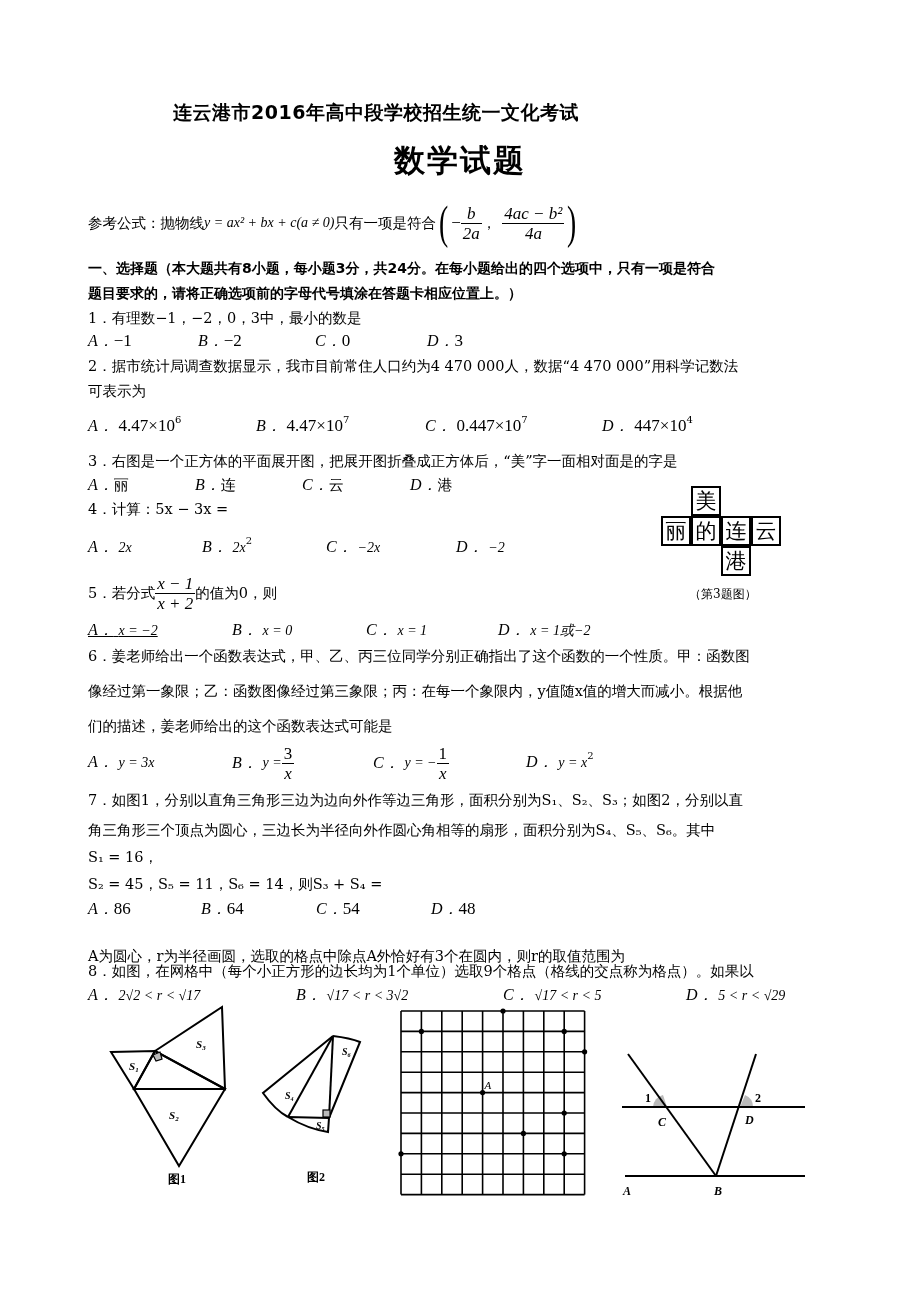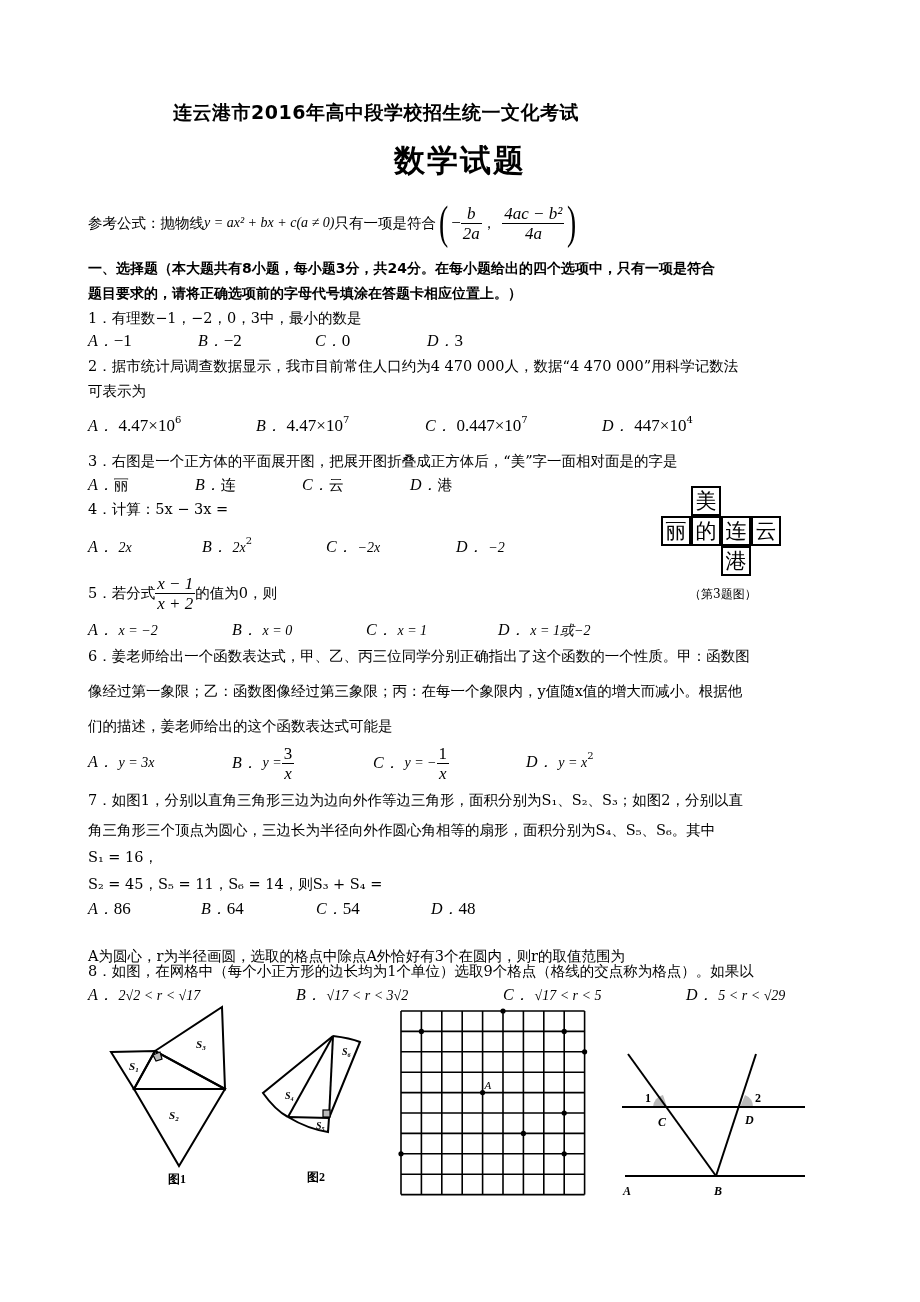--- a/index.html
+++ b/index.html
@@ -84,21 +84,21 @@
 <div class="abs opt" style="left:456px;top:537px;"><span class="lab">D．</span> <span class="m">−2</span></div>
 
 <div class="abs txt" style="left:88px;top:570px;height:46px;display:flex;align-items:center;">
   <span>5．若分式</span>
   <span class="frac m">
     <span class="num">x − 1</span>
     <span class="den">x + 2</span>
   </span>
   <span>的值为0，则</span>
 </div>
-<div class="abs opt" style="left:88px;top:620px;"><span class="lab">A．</span> <span class="m">x = −2</span></div>
+<div class="abs opt" style="left:88px;top:620px;text-decoration:underline;"><span class="lab">A．</span> <span class="m">x = −2</span></div>
 <div class="abs opt" style="left:232px;top:620px;"><span class="lab">B．</span> <span class="m">x = 0</span></div>
 <div class="abs opt" style="left:366px;top:620px;"><span class="lab">C．</span> <span class="m">x = 1</span></div>
 <div class="abs opt" style="left:498px;top:620px;"><span class="lab">D．</span> <span class="m">x = 1或−2</span></div>
 
 <div class="abs txt" style="left:88px;top:646px;">6．姜老师给出一个函数表达式，甲、乙、丙三位同学分别正确指出了这个函数的一个性质。甲：函数图</div>
 <div class="abs txt" style="left:88px;top:681px;">像经过第一象限；乙：函数图像经过第三象限；丙：在每一个象限内，y值随x值的增大而减小。根据他</div>
 <div class="abs txt" style="left:88px;top:716px;">们的描述，姜老师给出的这个函数表达式可能是</div>
 <div class="abs opt" style="left:88px;top:752px;"><span class="lab">A．</span> <span class="m">y = 3x</span></div>
 <div class="abs opt" style="left:232px;top:740px;height:46px;display:flex;align-items:center;"><span class="lab">B．</span>&nbsp;<span class="m">y =</span><span class="frac m">
       <span class="num mn" style="font-style:normal">3</span>

